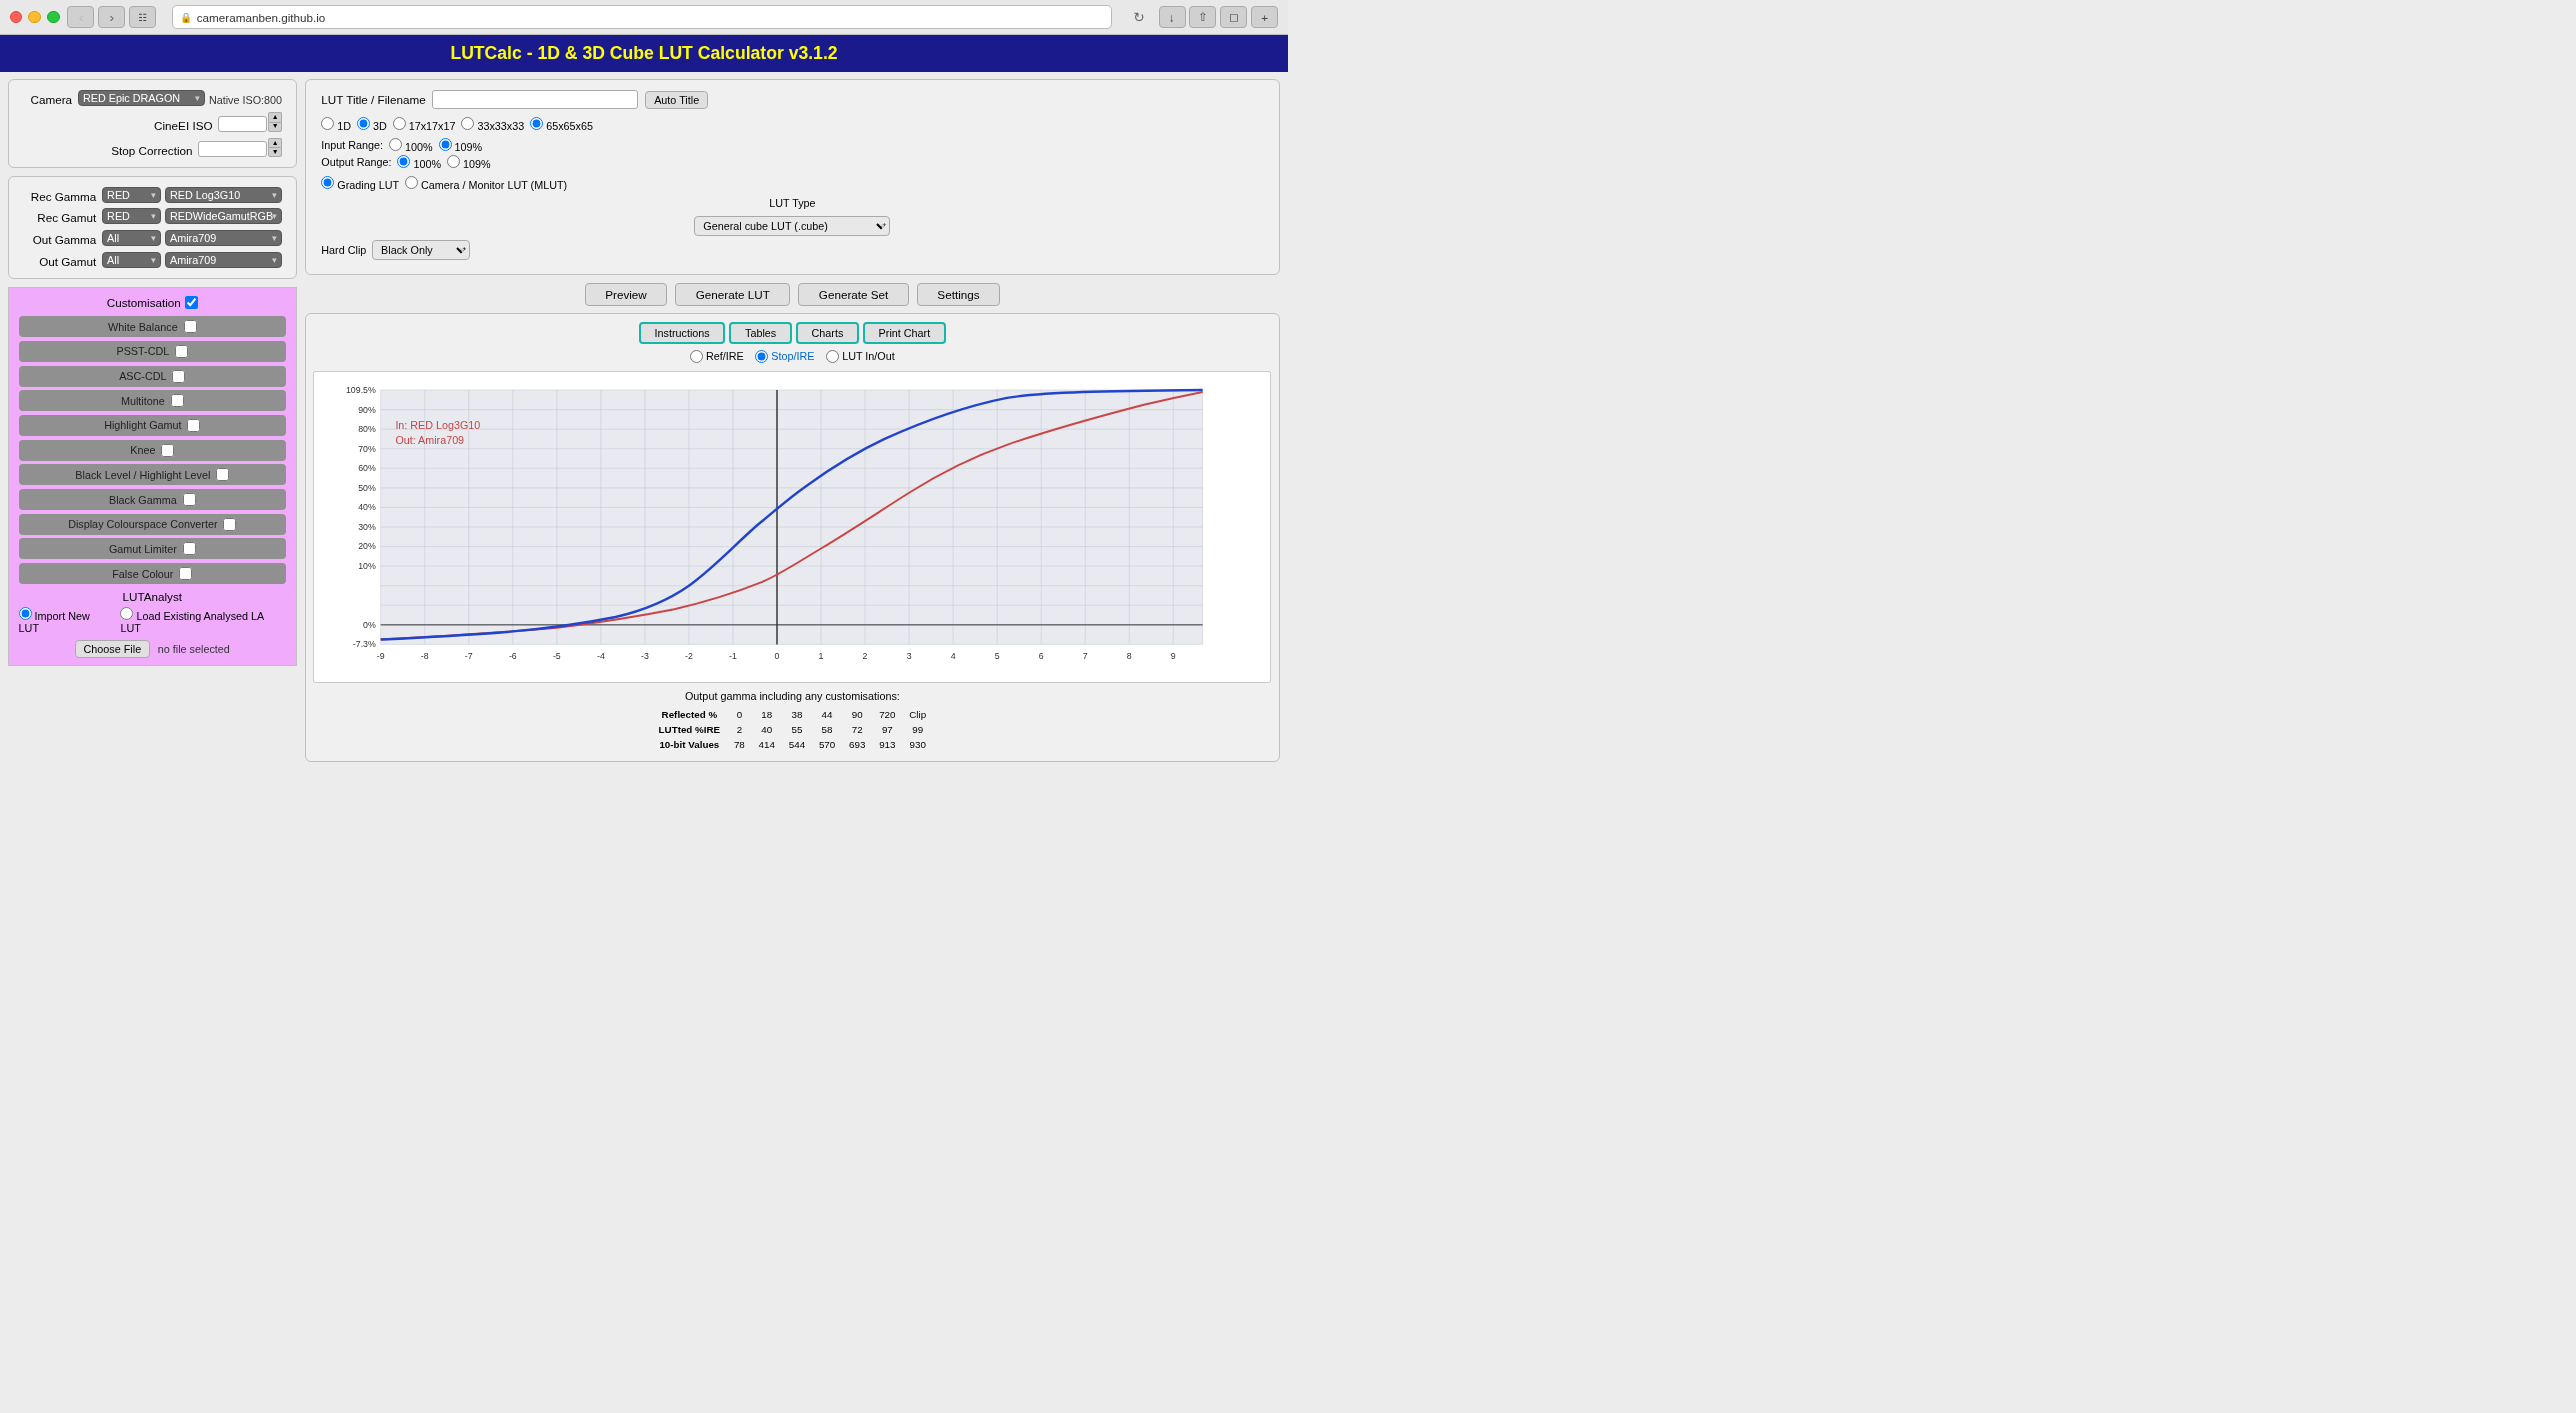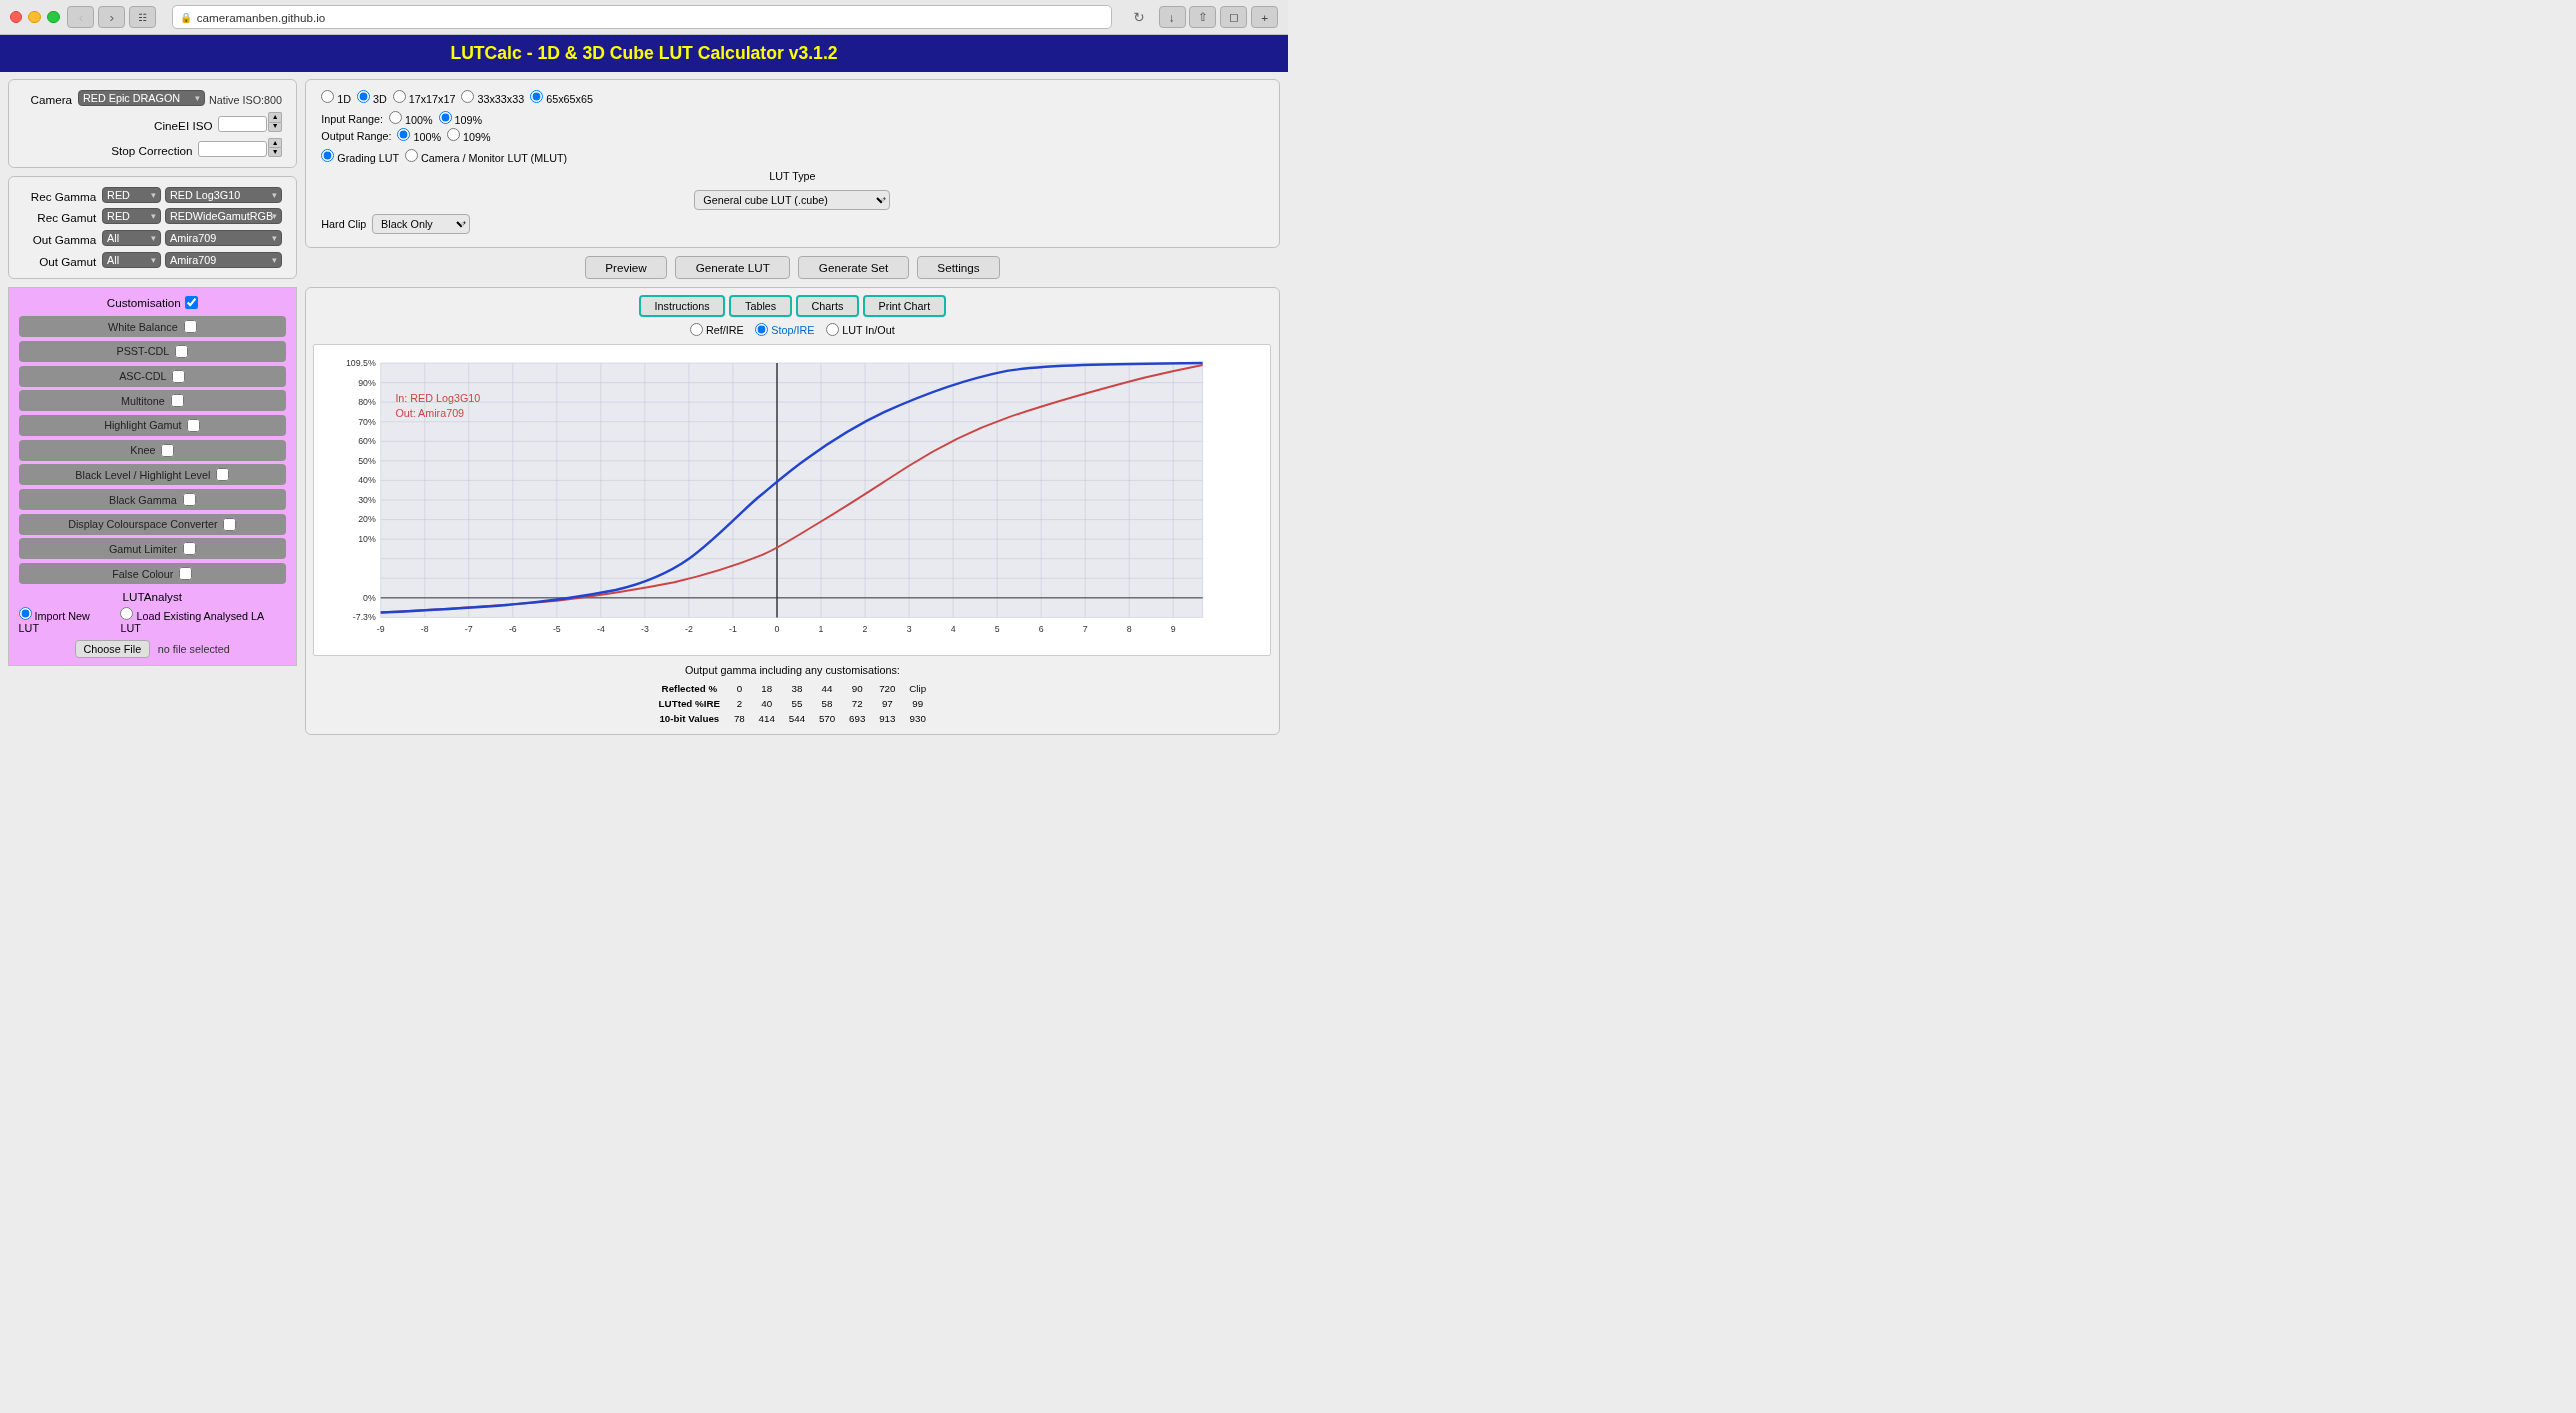--- a/index.html
+++ b/index.html
@@ -564,20 +564,25 @@
           <span class="file-label">no file selected</span>
         </div>
       </div>
     </div>
 
   </div>
 
   <div class="right-panel">
 
     <div class="lut-config-box">
+      <div class="lut-title-row">
+        <span class="lut-title-label">LUT Title / Filename</span>
+        <input type="text" class="lut-title-input" style="">
+        <button class="auto-title-btn">Auto Title</button>
+      </div>
 
       <div class="lut-dims-row">
         <label>
           <input type="radio" name="lutdim" style="">
           <span>1D</span>
         </label>
         <label>
           <input type="radio" name="lutdim" checked="" style="">
           <span>3D</span>
         </label>

